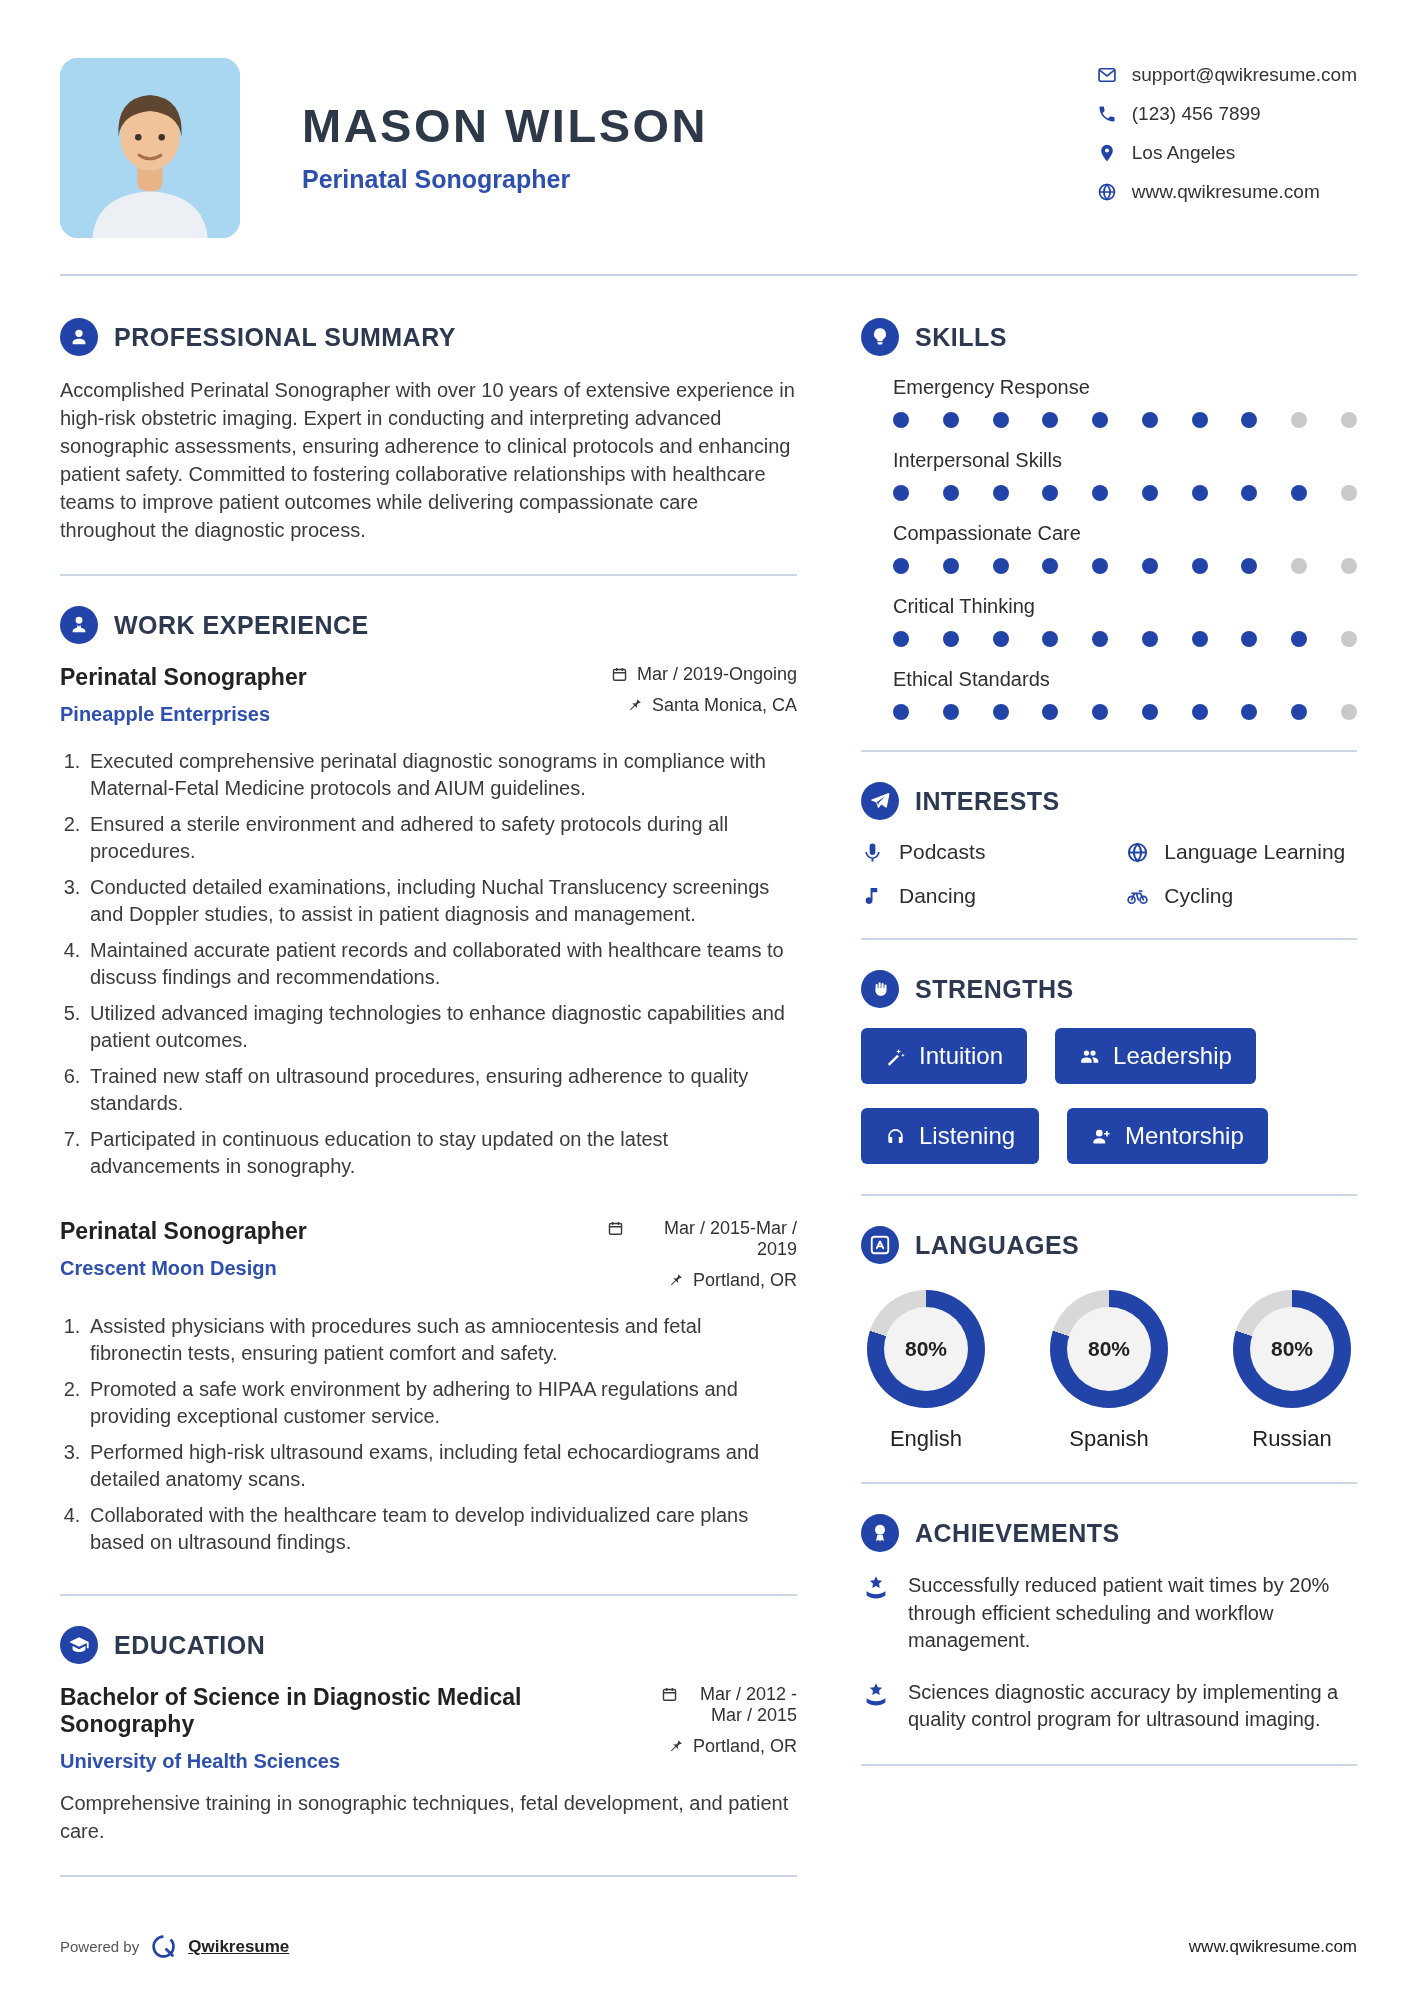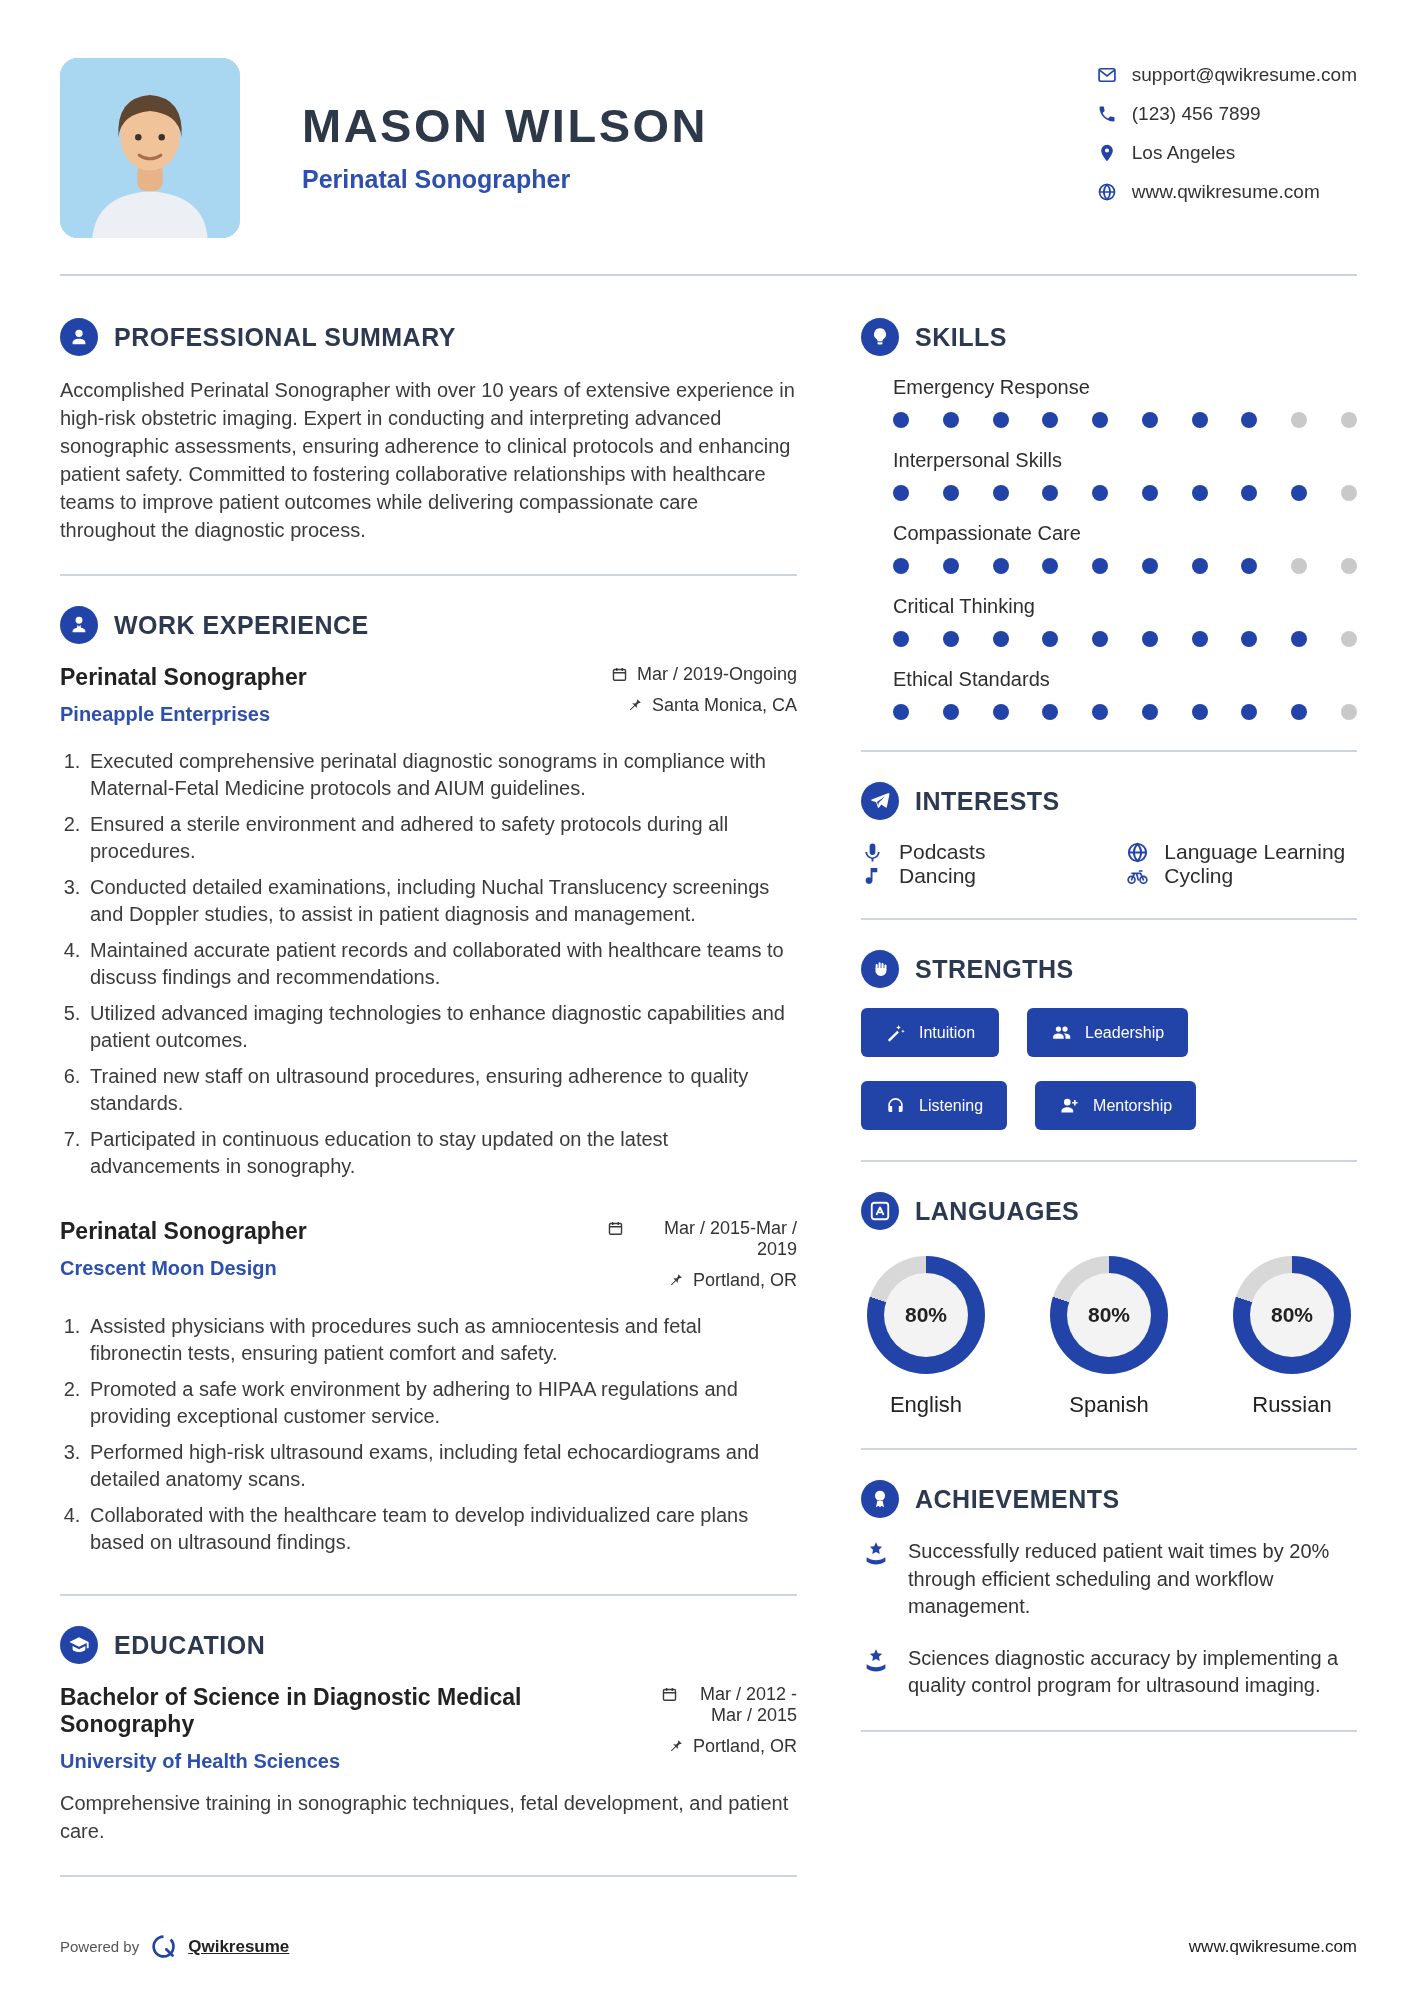--- a/index.html
+++ b/index.html
@@ -41,26 +41,26 @@
   .m-icon { width:17px; height:17px; color:#3a3a3a; flex:0 0 auto; margin-top:2px; }
   ol.bullets { margin:22px 0 0; padding-left:26px; font-size:20px; line-height:1.35; color:#3b3b3b; }
   ol.bullets li { margin-bottom:9px; padding-left:4px; }
 
   .skill { margin-bottom:21px;margin-left:32px; }
   .skill-label { font-size:20px; color:#2e2e2e; margin-bottom:13px; }
   .dots { display:flex; justify-content:space-between; }
   .dot { width:16px; height:16px; border-radius:50%; background:#c9c9c9; }
   .dot.filled { background:var(--accent); }
 
-  .interests-grid { display:grid; grid-template-columns:1.15fr 1fr; }
+  .interests-grid { display:grid; grid-template-columns:1.15fr 1fr; row-gap:20px; }
   .interest { display:flex; align-items:center; gap:15px; font-size:21px; color:#2e2e2e; }
   .i-icon { width:23px; height:23px; color:var(--accent); flex:0 0 auto; }
 
   .pills { display:flex; flex-wrap:wrap; gap:24px 28px; }
-  .pill { display:flex; align-items:center; gap:13px; background:var(--accent); color:#fff; font-size:16px; border-radius:6px; padding:14px 24px; }
+  .pill { display:flex; align-items:center; gap:13px; background:var(--accent); color:#fff; font-size:24px; border-radius:6px; padding:14px 24px; }
   .p-icon { width:21px; height:21px; color:#fff; flex:0 0 auto; }
 
   .langs { display:flex; justify-content:space-between; padding:6px 6px 0; }
   .lang { display:flex; flex-direction:column; align-items:center; gap:18px; }
   .donut { width:118px; height:118px; border-radius:50%; display:flex; align-items:center; justify-content:center; }
   .hole { width:84px; height:84px; border-radius:50%; background:#f3f3f3; display:flex; align-items:center; justify-content:center; font-size:21px; font-weight:700; color:#222; }
   .lang-label { font-size:22px; color:#222; }
 
   .ach { display:flex; gap:17px; margin-bottom:24px; }
   .a-icon { width:30px; height:30px; color:var(--accent); flex:0 0 auto; margin-top:2px; }

